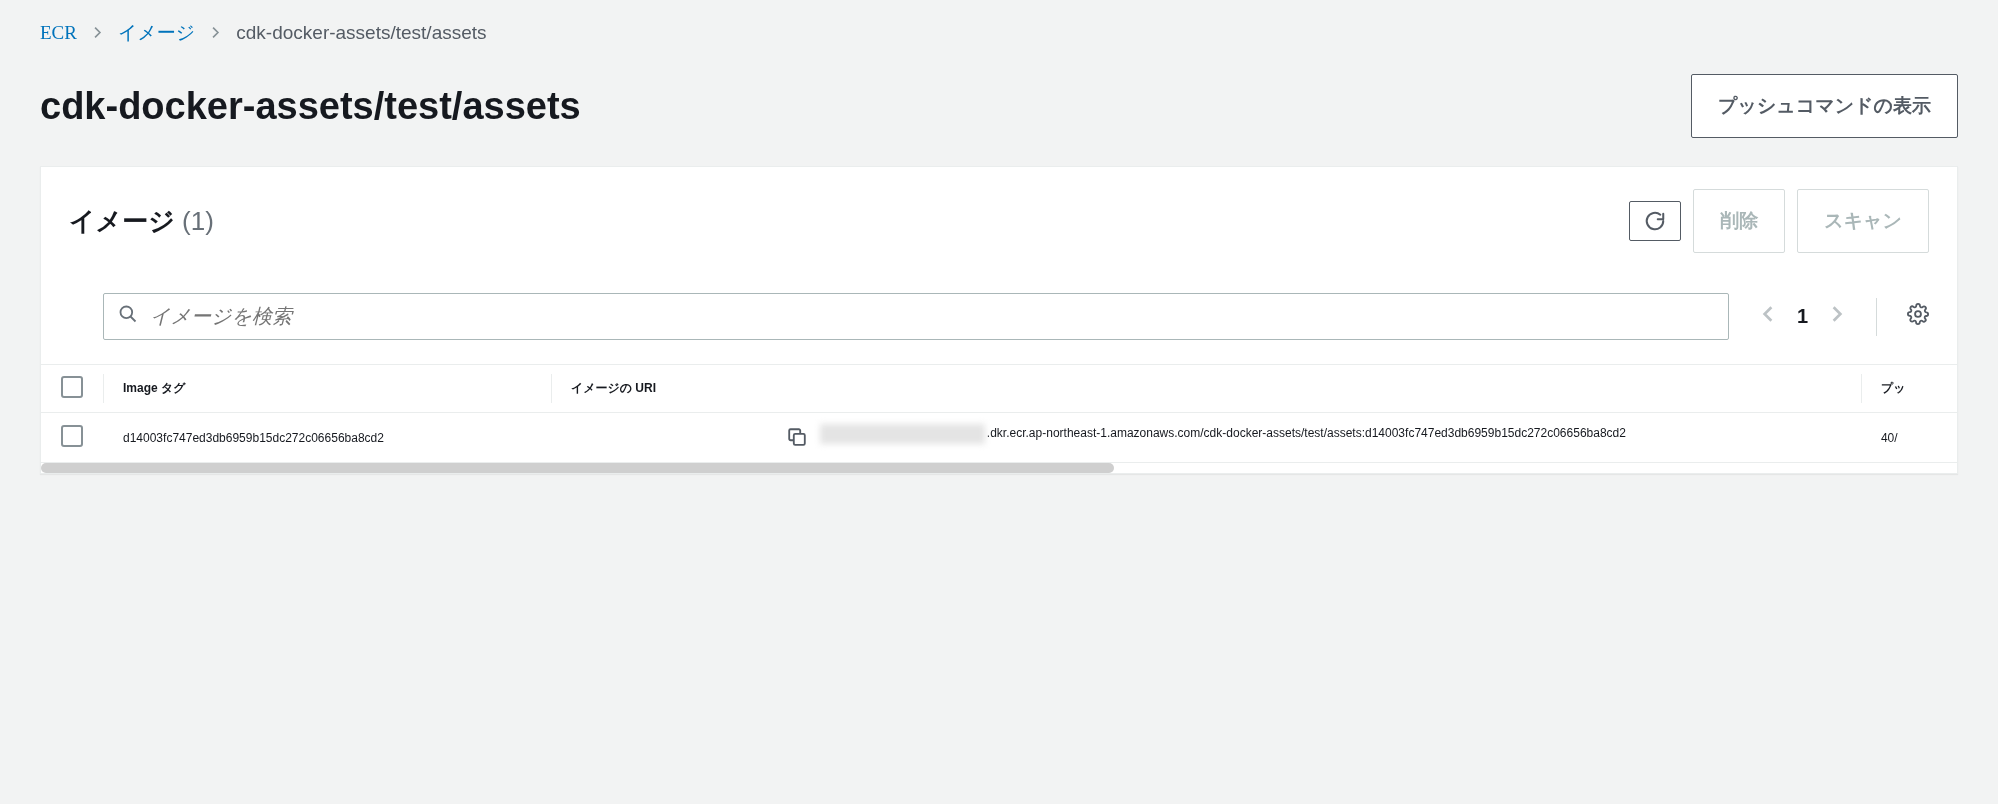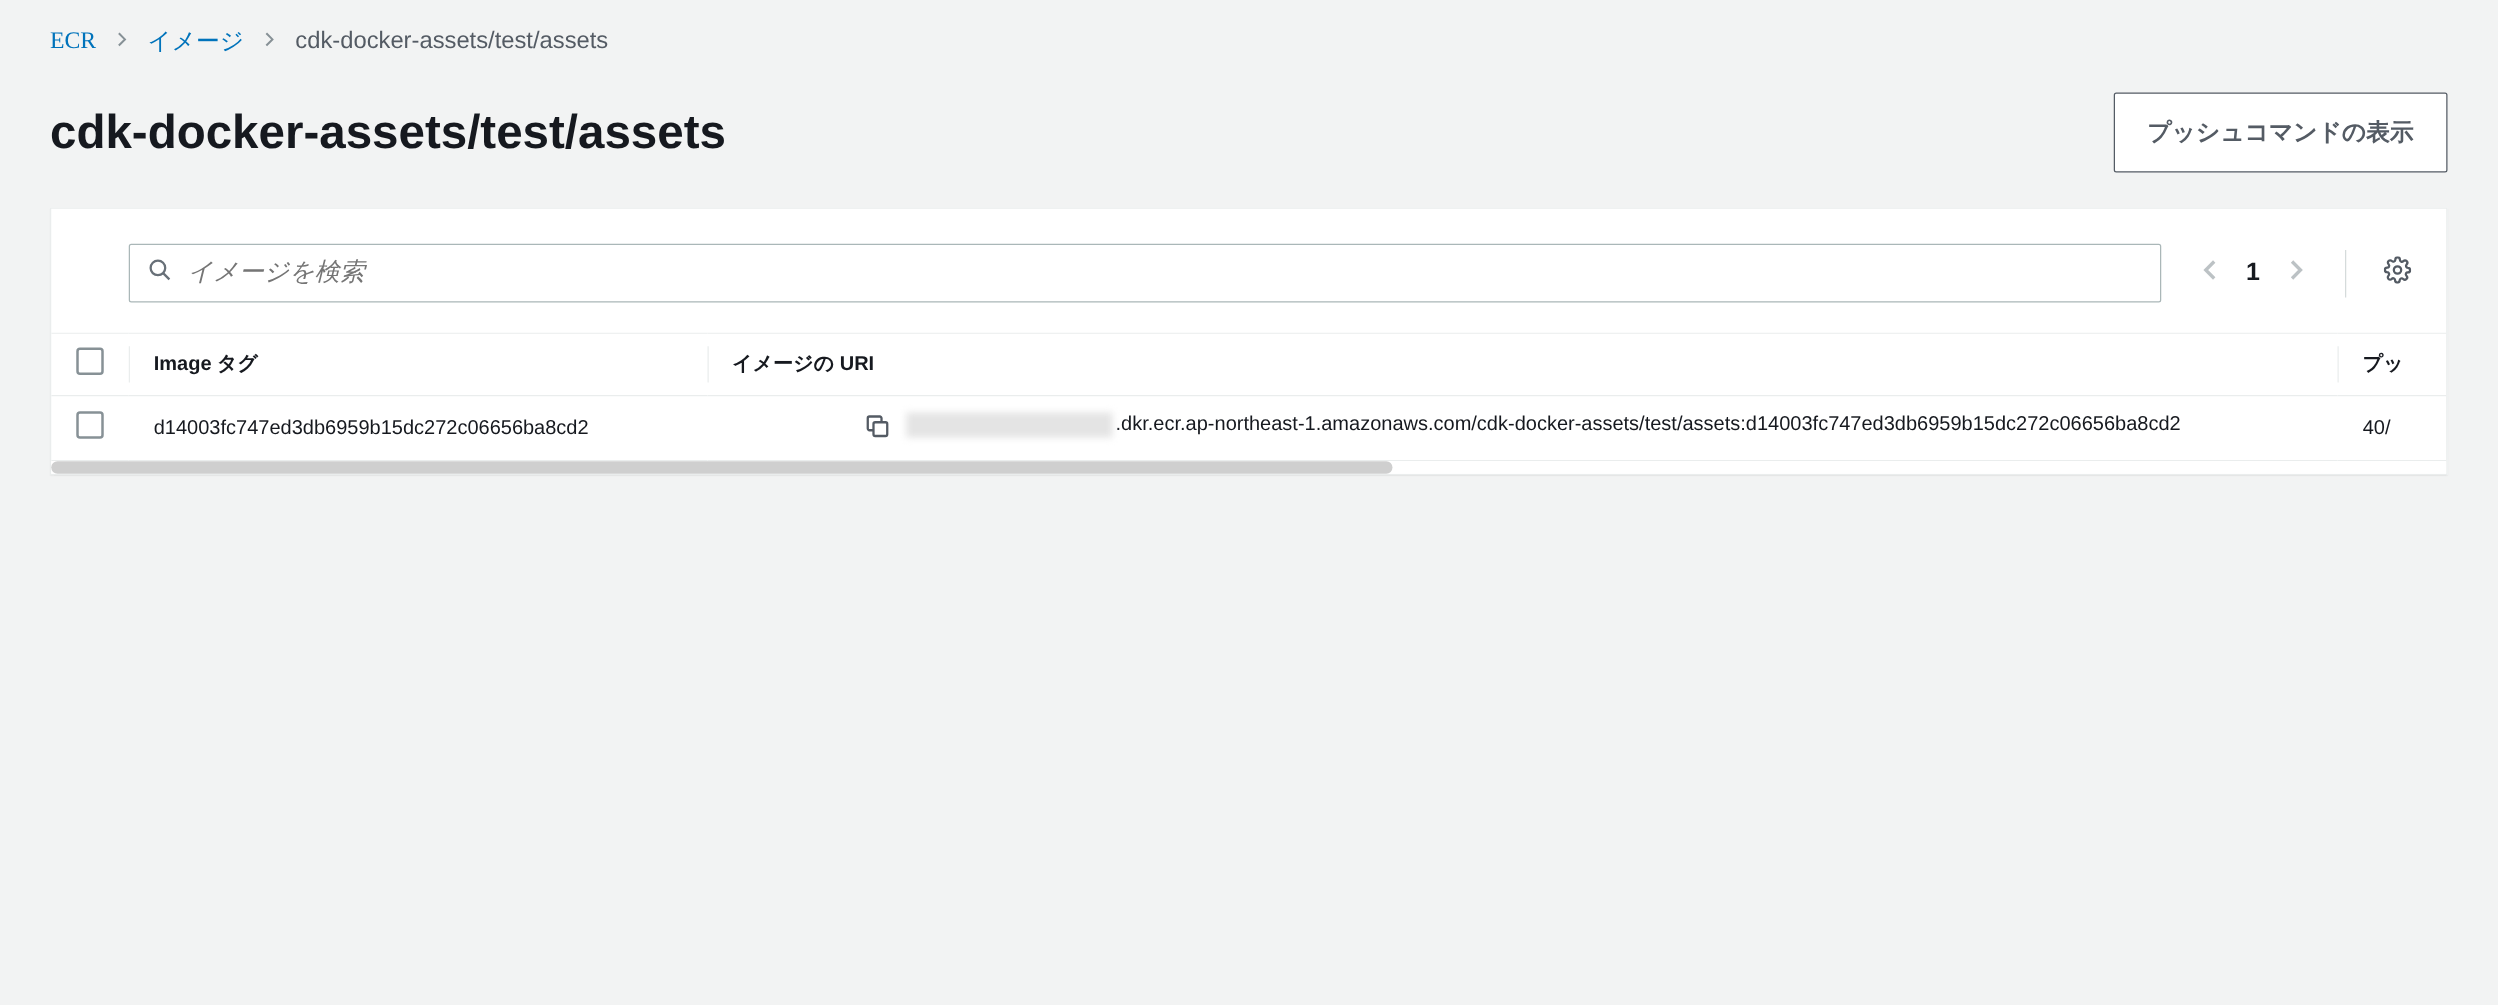--- a/index.html
+++ b/index.html
@@ -115,21 +115,21 @@
   .vdiv { width: 1px; height: 38px; background: #d5dbdb; }
   .settings-btn { cursor: pointer; display:flex; align-items:center; }
   .settings-btn svg { width: 22px; height: 22px; }
 
   
   .table-wrap { overflow-x: auto; }
   table { border-collapse: collapse; width: 100%; min-width: 1600px; }
   th, td {
     text-align: left;
     padding: 11px 20px;
-    font-size: 16px;
+    font-size: 12px;
     vertical-align: middle;
   }
   thead th {
     font-weight: 700;
     color: #16191f;
     border-top: 1px solid #eaeded;
     border-bottom: 1px solid #eaeded;
     position: relative;
   }
   thead th:not(:first-child)::before {
@@ -185,20 +185,38 @@
   <span class="current">cdk-docker-assets/test/assets</span>
 </nav>
 
 <div class="header-row">
   <h1 class="page-title">cdk-docker-assets/test/assets</h1>
   <button class="btn">プッシュコマンドの表示</button>
 </div>
 
 <div class="panel">
 
+  <div class="panel-header">
+    <div class="panel-title">
+      <span>イメージ</span>
+      <span class="count">(1)</span>
+    </div>
+    <div class="panel-actions">
+      <button class="btn icon-only">
+        <span>
+          <svg viewBox="0 0 24 24" fill="none" stroke="#545b64" stroke-width="2.2" stroke-linecap="round" stroke-linejoin="round">
+            <path d="M21 12a9 9 0 1 1-3.2-6.9"></path>
+              <path d="M21 4v6h-6"></path>
+          </svg>
+        </span>
+      </button>
+      <button class="btn disabled">削除</button>
+      <button class="btn disabled">スキャン</button>
+    </div>
+  </div>
 
   <div class="filter-row">
     <div class="search-wrap">
       <span>
         <svg viewBox="0 0 24 24" fill="none" stroke="#687078" stroke-width="2.2">
           <circle cx="10" cy="10" r="7"></circle>
             <line x1="21" y1="21" x2="15" y2="15"></line>
         </svg>
       </span>
       <input type="text" placeholder="イメージを検索" style="">

